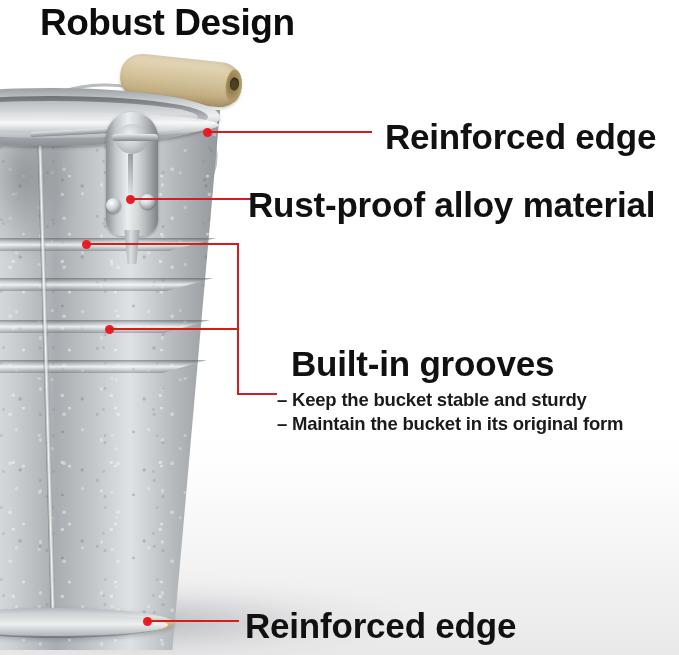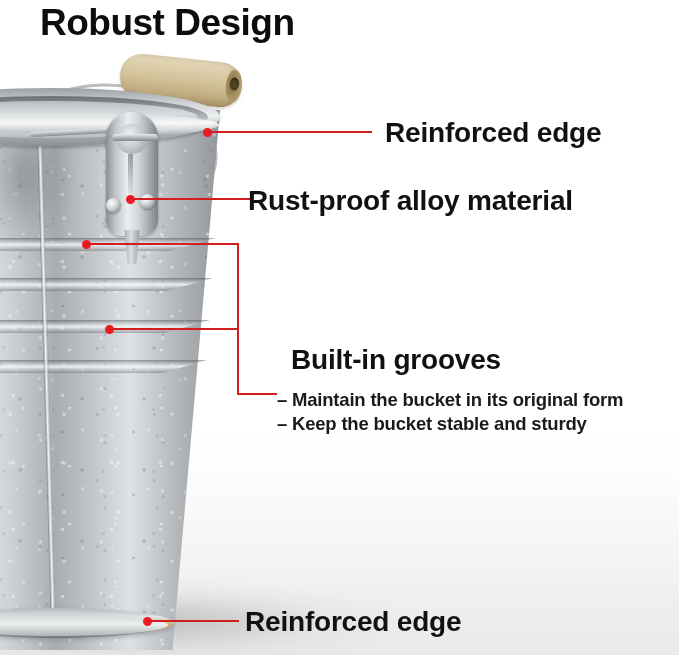--- a/index.html
+++ b/index.html
@@ -315,21 +315,21 @@
     border-radius: 50%;
     background: #ed1c24;
   }
   .callout {
     position: absolute;
     color: #111111;
     font-weight: bold;
     white-space: nowrap;
     letter-spacing: -0.2px;
   }
-  .callout-lg { font-size: 28px; }
+  .callout-lg { font-size: 35px; }
   .title {
     position: absolute;
     left: 40px; top: 2px;
     font-size: 37px;
     font-weight: bold;
     color: #0d0d0d;
     letter-spacing: -0.5px;
     white-space: nowrap;
   }
   .sub-list {
@@ -408,21 +408,21 @@
 
   <div class="dot" style="left:105px; top:325px;"></div>
   <div class="leader leader-h" style="left:109px; top:328px; width:130px;"></div>
 
   <div class="leader leader-v" style="left:237px; top:243px; height:152px;"></div>
   <div class="leader leader-h" style="left:237px; top:393px; width:40px;"></div>
 
   <div class="callout callout-lg" style="left:277px; top:344px;margin-left:14px;">Built-in grooves</div>
 
   <div class="sub-list" style="left:277px; top:388px;">
+    <div>– Keep the bucket stable and sturdy</div>
     <div>– Maintain the bucket in its original form</div>
-    <div>– Keep the bucket stable and sturdy</div>
   </div>
 
   <div class="dot" style="left:143px; top:617px;"></div>
   <div class="leader leader-h" style="left:147px; top:620px; width:92px;"></div>
   <div class="callout callout-lg" style="left:245px; top:606px;">Reinforced edge</div>
 
 </div>
 
 </body></html>

